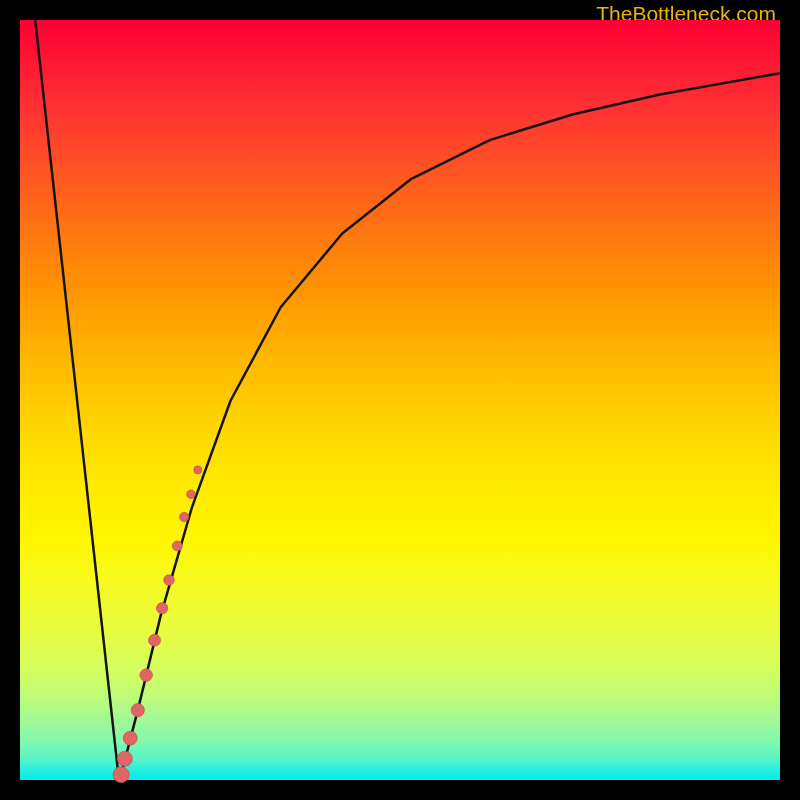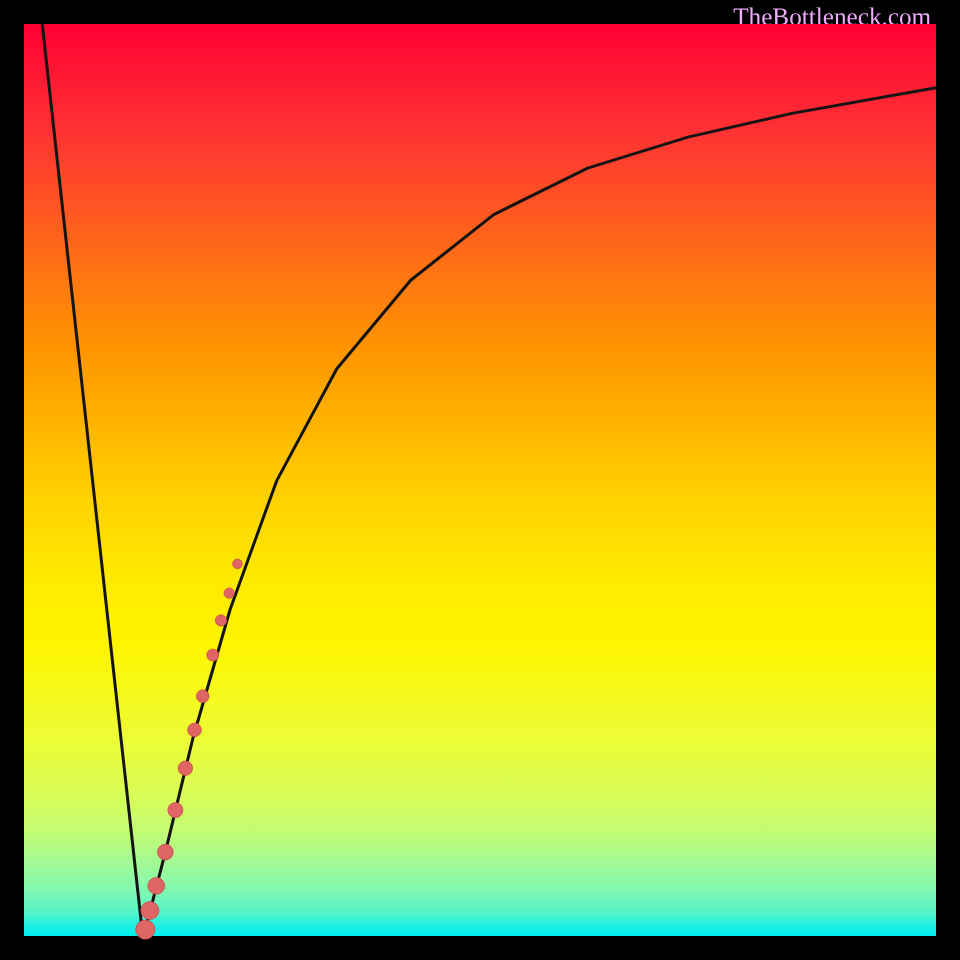--- a/index.html
+++ b/index.html
@@ -49,23 +49,23 @@
   left: 0;
   top: 0;
   width: 760px;
   height: 760px;
   overflow: visible;
 }
 .watermark {
   position: absolute;
   top: 2px;
   right: 24px;
-  font-family: Liberation Serif, serif;
+  font-family: Liberation Sans, sans-serif;
   font-size: 21px;
-  color: #f0abfc;
+  color: #eab308;
   letter-spacing: 0px;
   pointer-events: none;
 }
 </style>
 </head>
 <body>
 
 <div class="outer">
   <div class="watermark">TheBottleneck.com</div>
   <div class="plot">

